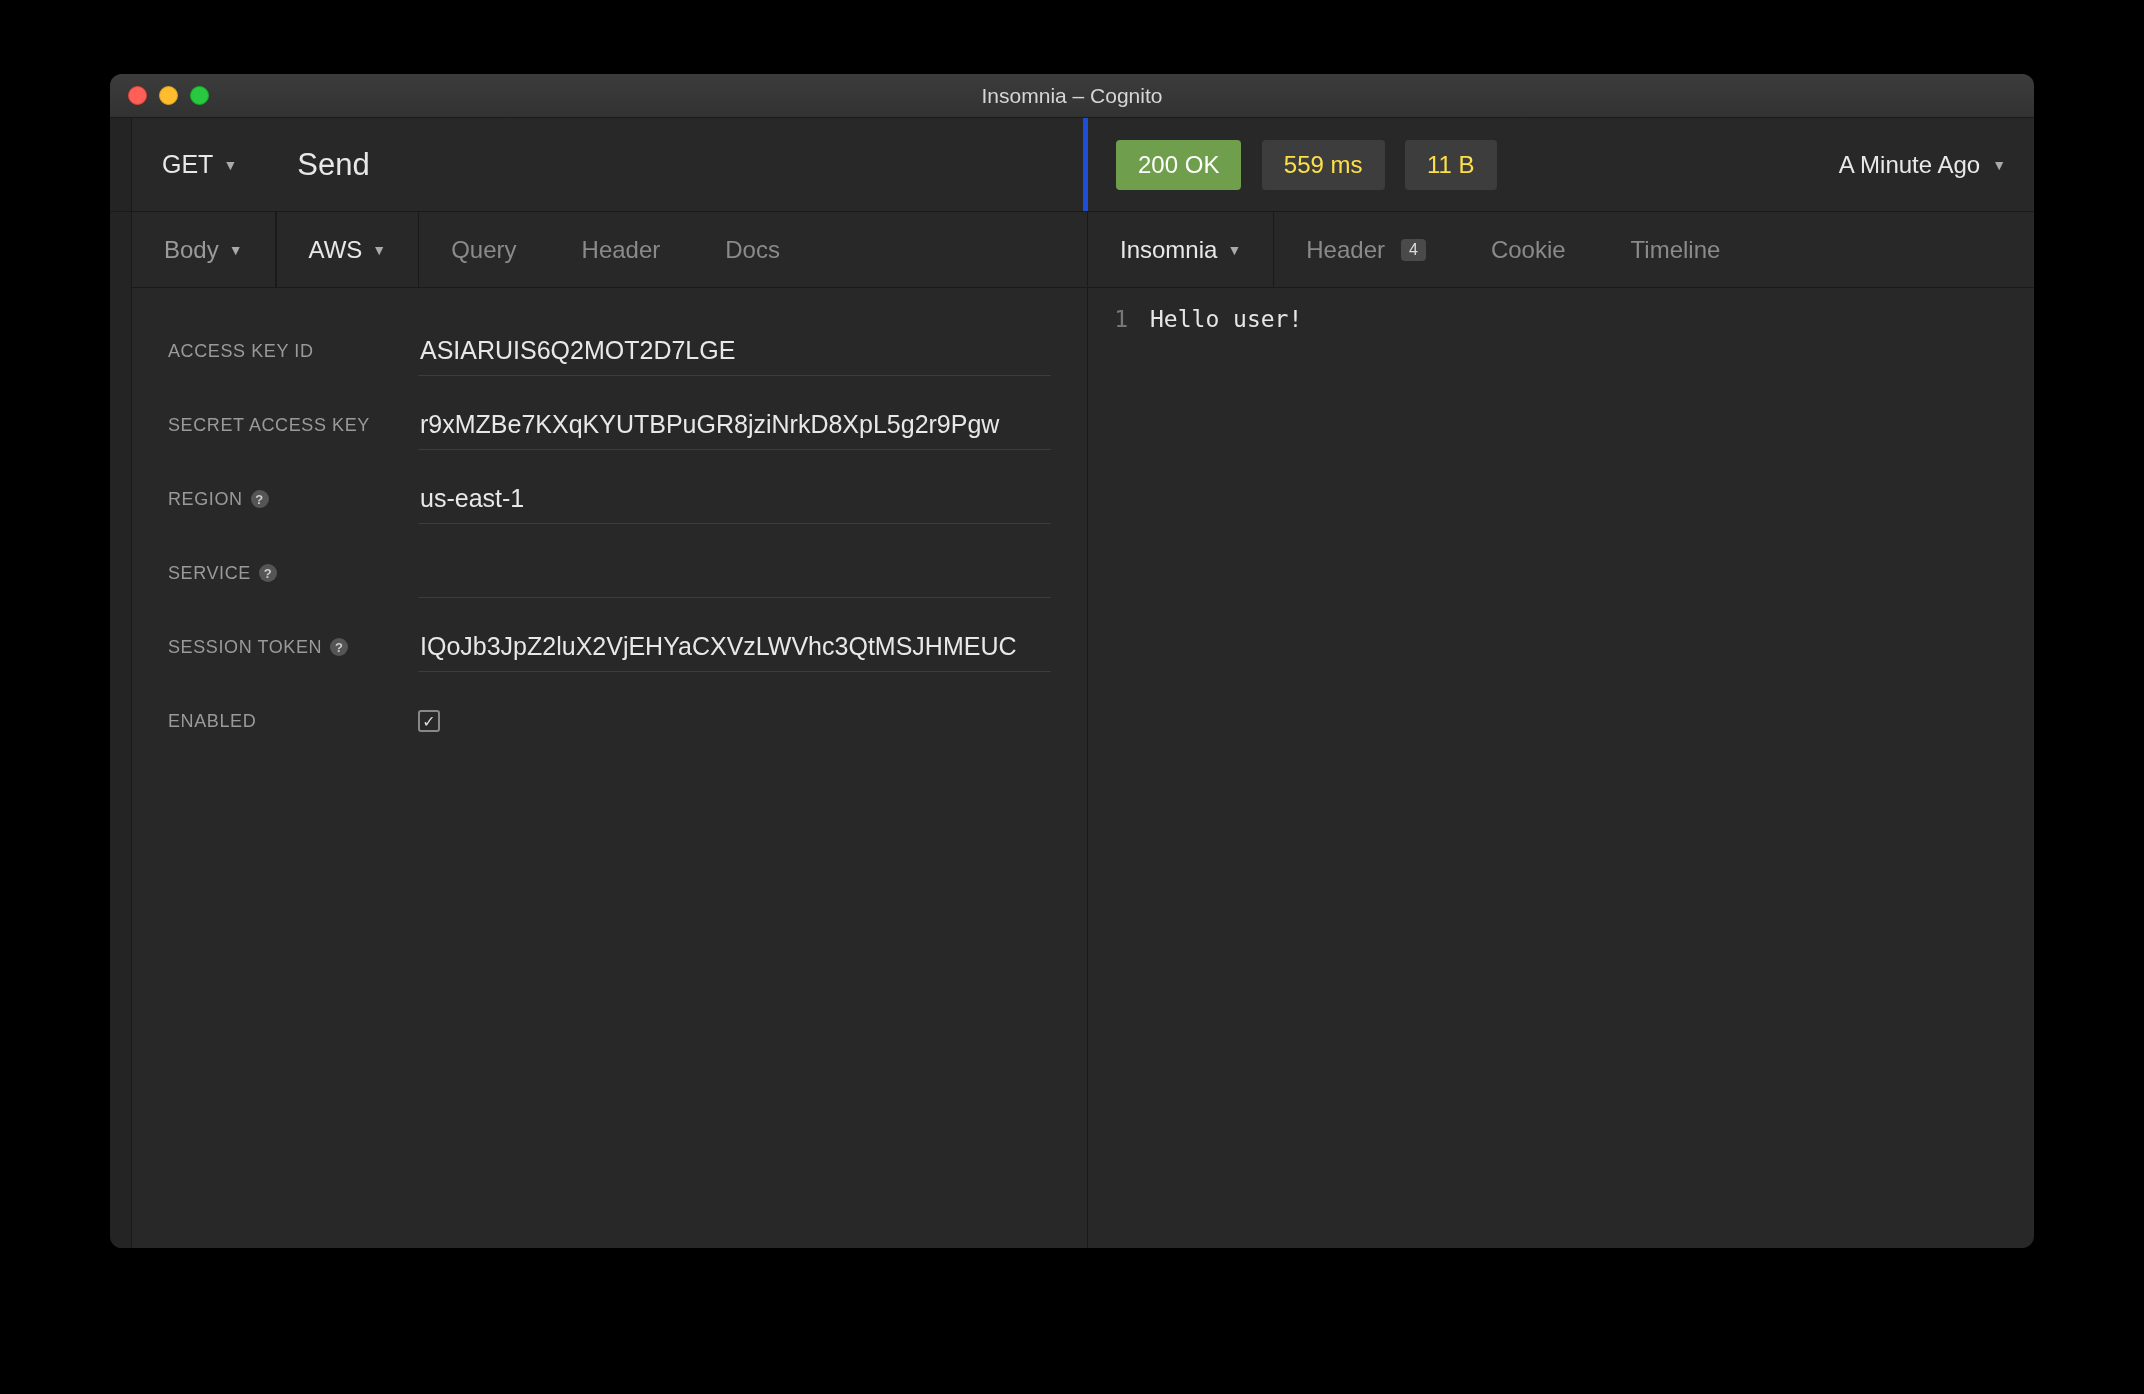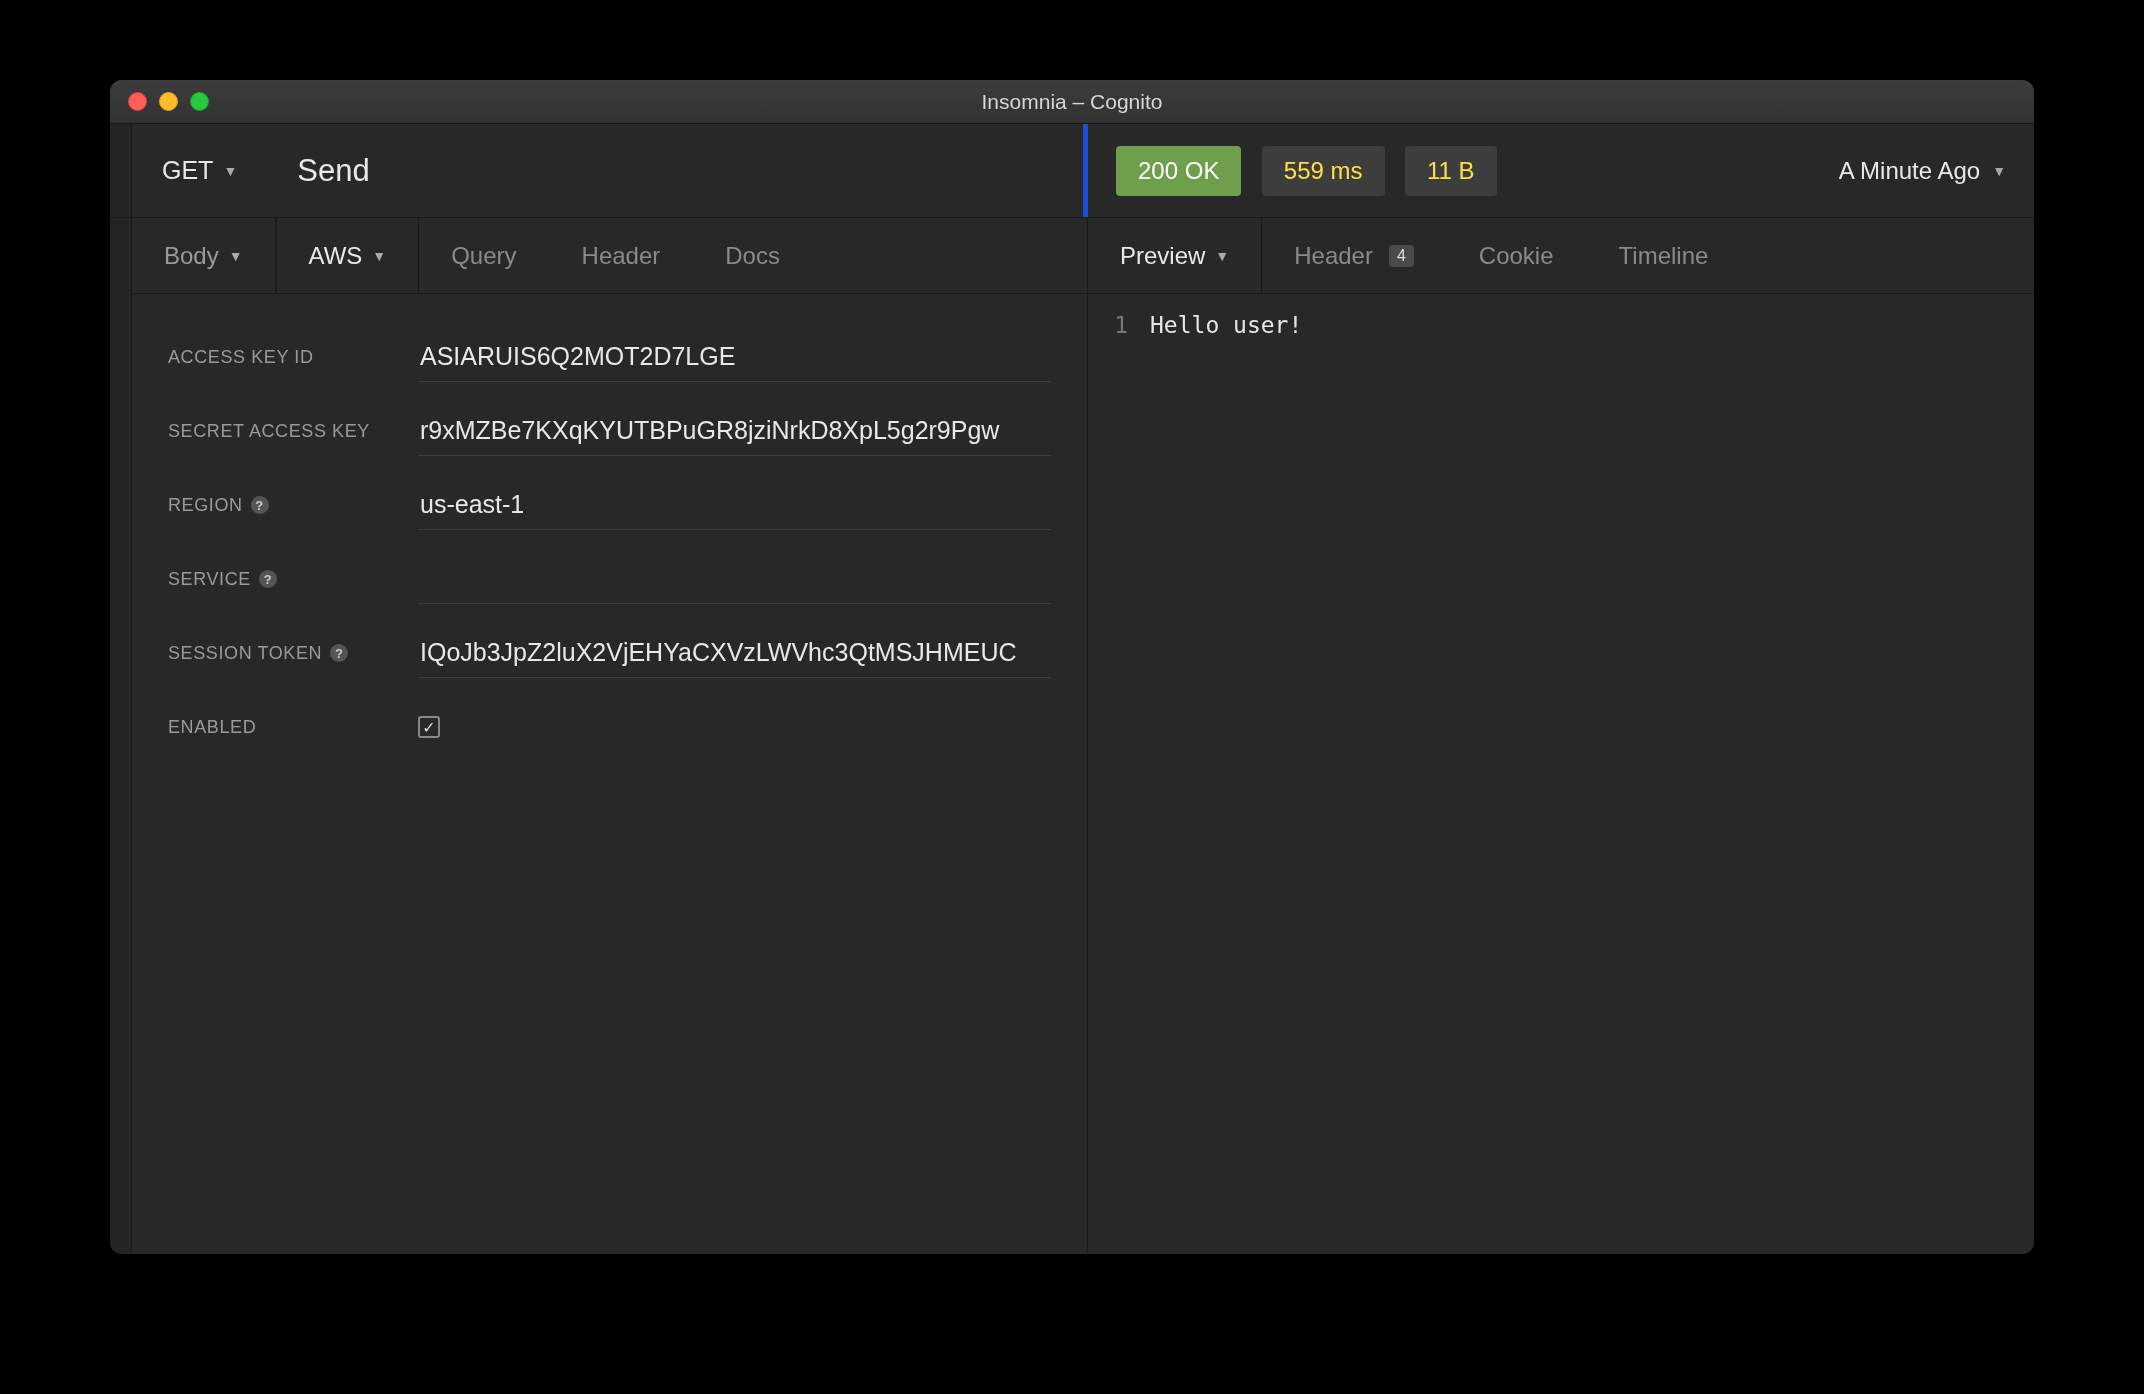--- a/index.html
+++ b/index.html
@@ -1,20 +1,20 @@
 <!DOCTYPE html>
 <html><head>
 <meta charset="utf-8">
 <style>
   * { box-sizing: border-box; margin: 0; padding: 0; }
   html, body { width: 100%; height: 100%; background: #000; font-family: -apple-system, BlinkMacSystemFont, "Segoe UI", Helvetica, Arial, sans-serif; }
   .stage { width: 2144px; height: 1394px; background: #000; position: relative; }
   .window {
     position: absolute;
-    left: 110px; top: 80px;
+    left: 110px; top: 74px;
     width: 1924px; height: 1174px;
     background: #282828;
     border-radius: 12px;
     overflow: hidden;
     box-shadow: 0 20px 60px rgba(0,0,0,0.6);
     display: flex; flex-direction: column;
   }
   .titlebar {
     height: 44px;
     background: linear-gradient(#3c3c3c, #323232);
@@ -209,21 +209,21 @@
                 <span class="checkbox">✓</span>
               </div>
             </div>
           </div>
         </div>
       </div>
 
       <div class="pane-right">
         <div class="tabs">
           <div class="tab active" style="border-left:none">
-            <span>Preview</span>
+            <span>Insomnia</span>
             <span class="caret">▼</span>
           </div>
           <div class="tab muted">
             <span>Header</span>
             <span class="badge">4</span>
           </div>
           <div class="tab muted">
             <span>Cookie</span>
           </div>
           <div class="tab muted">

